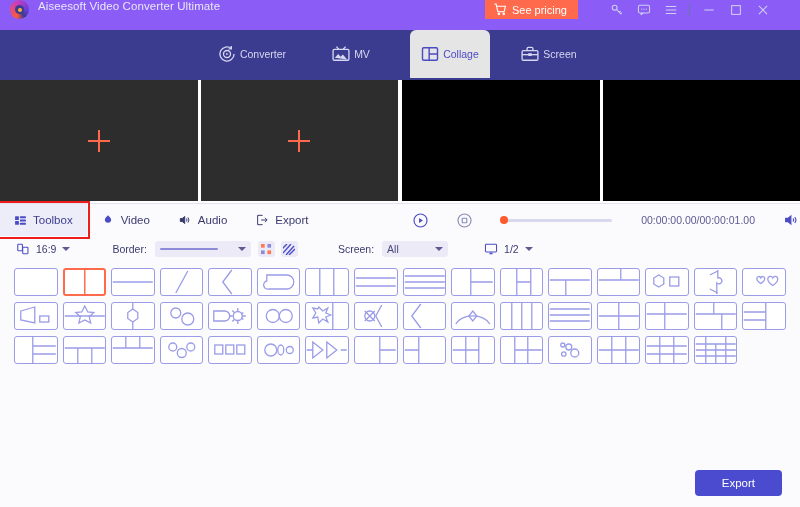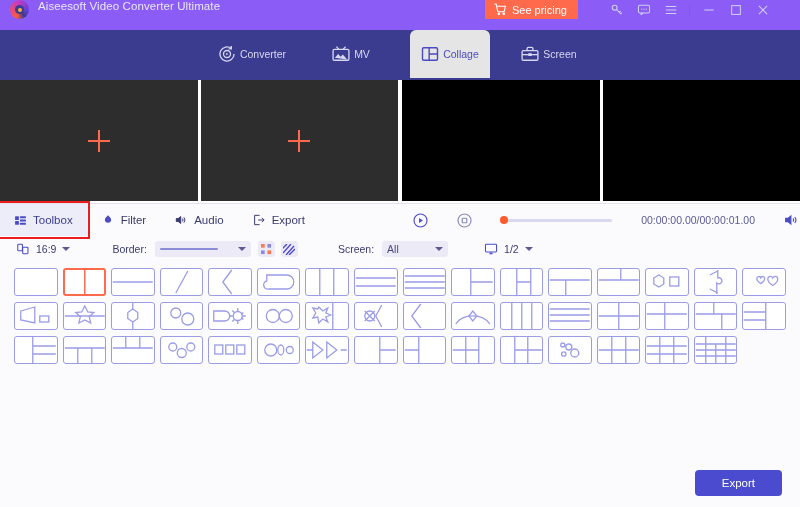--- a/index.html
+++ b/index.html
@@ -284,21 +284,21 @@
           <rect x="11" y="4" width="11" height="4" rx="1"></rect>
             <rect x="11" y="10" width="11" height="4" rx="1"></rect>
           <rect x="11" y="16" width="11" height="4" rx="1"></rect>
         </svg>
         <span>Toolbox</span>
       </div>
       <div class="ttab">
         <svg width="14" height="14" viewBox="0 0 24 24" fill="#4b4bc4">
           <path d="M12 4c2.6 2.8 5.5 5 5.5 8.3A5.6 5.6 0 016.5 12.3C6.5 9 9.4 6.8 12 4z"></path>
         </svg>
-        <span>Filter</span>
+        <span>Video</span>
       </div>
       <div class="ttab">
         <svg width="14" height="14" viewBox="0 0 24 24" fill="none" stroke="#3a3a6e" stroke-width="1.7">
           <path d="M4 9.5h3.2L11.5 6v12L7.2 14.5H4z" fill="#3a3a6e"></path>
           <path d="M14.5 9.5a4 4 0 010 5M17 7.5a7.2 7.2 0 010 9"></path>
         </svg>
         <span>Audio</span>
       </div>
       <div class="ttab">
         <svg width="14" height="14" viewBox="0 0 24 24" fill="none" stroke="#3a3a6e" stroke-width="1.7">

